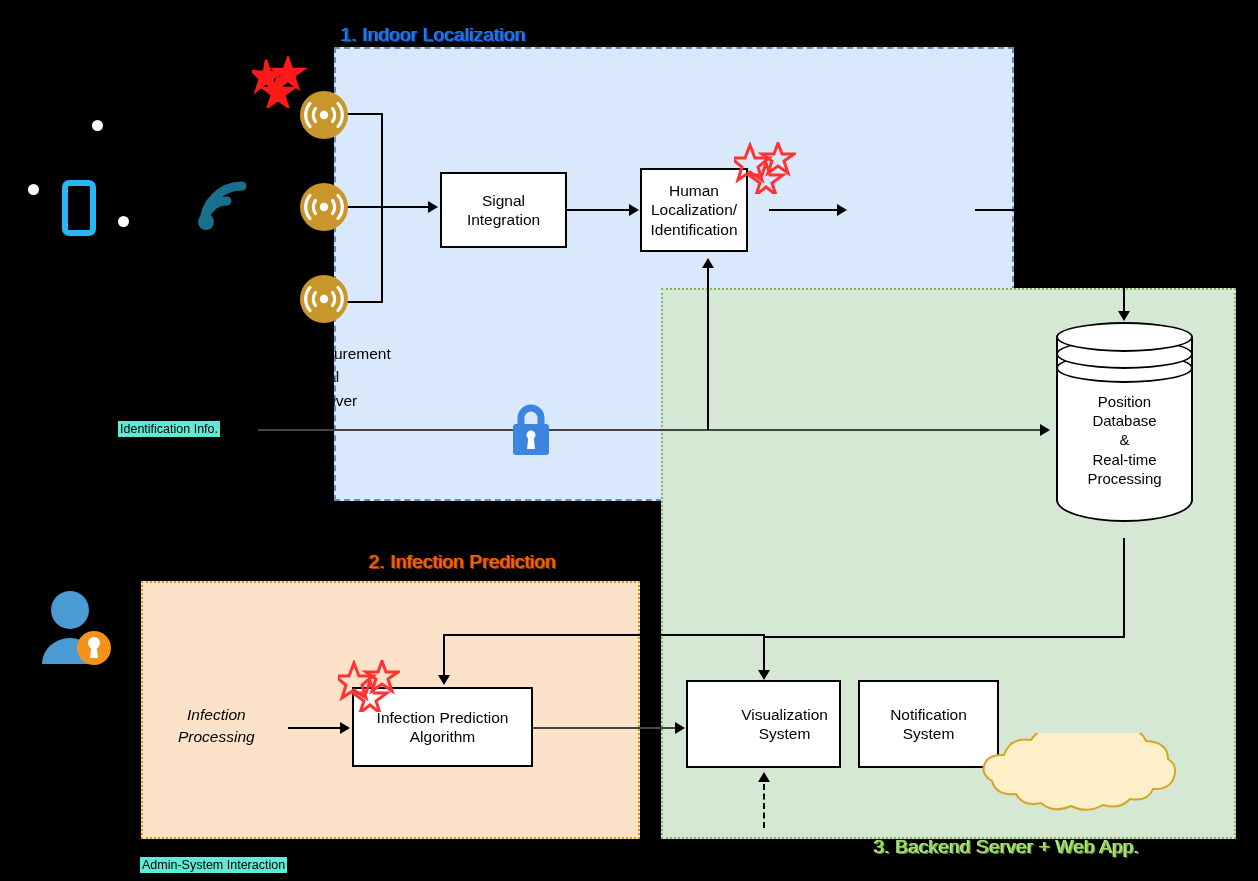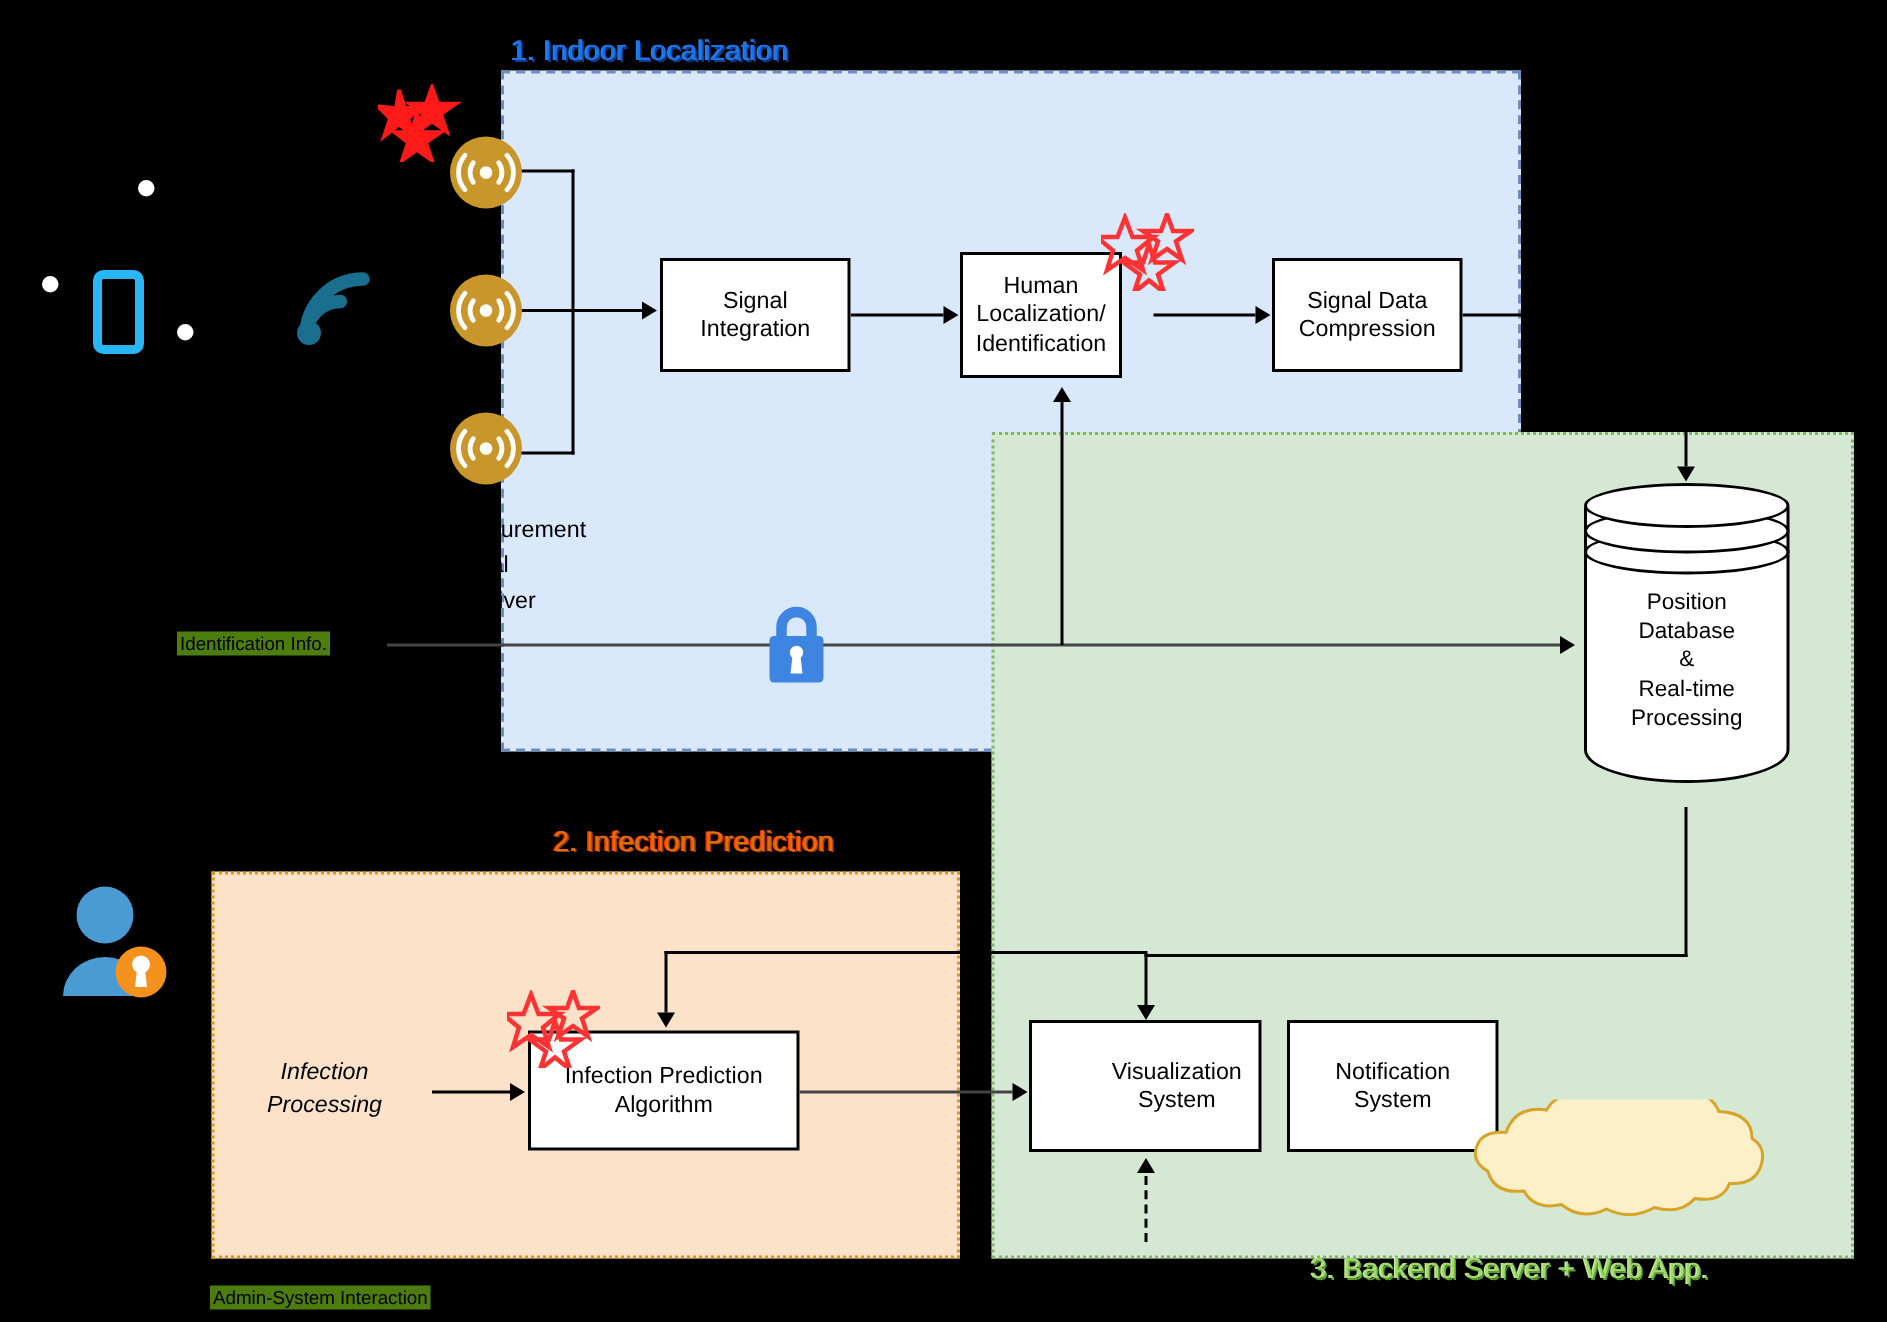--- a/index.html
+++ b/index.html
@@ -62,21 +62,21 @@
   .ar-down{border-top:10px solid #000;border-left:6px solid transparent;
       border-right:6px solid transparent;}
   .ar-up{border-bottom:10px solid #000;border-left:6px solid transparent;
       border-right:6px solid transparent;}
 
   
   #dash-up{position:absolute;left:763px;top:784px;width:0;height:44px;
       border-left:2px dashed #000;}
 
   
-  .edge-label{position:absolute;background:#4d7c0f;color:#000;font-size:12.5px;
+  .edge-label{position:absolute;background:#5eead4;color:#000;font-size:12.5px;
       padding:1px 2px;white-space:nowrap;}
   #label-identification{left:118px;top:421px;}
   #label-admin{left:140px;top:857px;}
 
   
   .ital{position:absolute;font-style:italic;color:#000;font-size:15.5px;
       line-height:1.45;white-space:nowrap;}
   #txt-infection-info{left:178px;top:704px;text-align:center;}
   #txt-implemented{left:358px;top:772px;font-size:13.5px;line-height:1.5;}
 
@@ -174,26 +174,20 @@
   </div>
 
   <div class="box" id="box-human-loc">
     <div>
       <span>Human</span><br>
       <span>Localization/</span><br>
       <span>Identification</span>
     </div>
   </div>
 
-  <div class="box" id="box-signal-compression">
-    <div>
-      <span>Signal Data</span><br>
-      <span>Compression</span>
-    </div>
-  </div>
 
   <div class="box" id="box-infection-alg">
     <div>
       <span>Infection Prediction</span><br>
       <span>Algorithm</span>
     </div>
   </div>
 
   <div class="box" id="box-visualization">
     <div>

